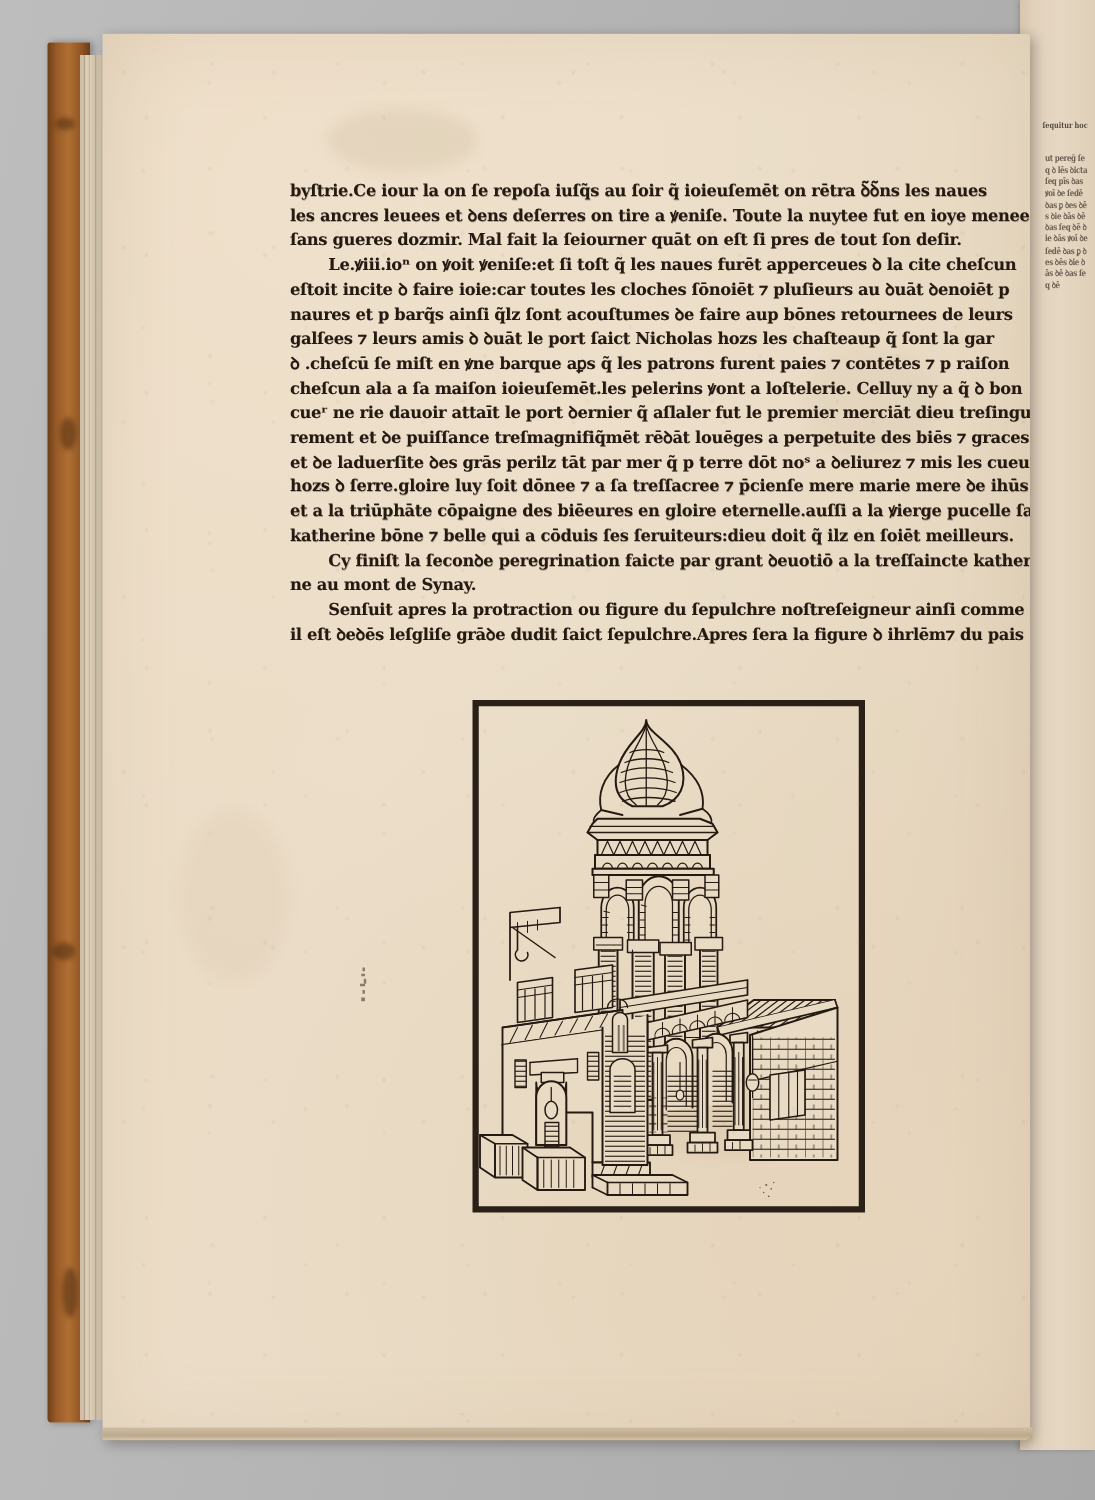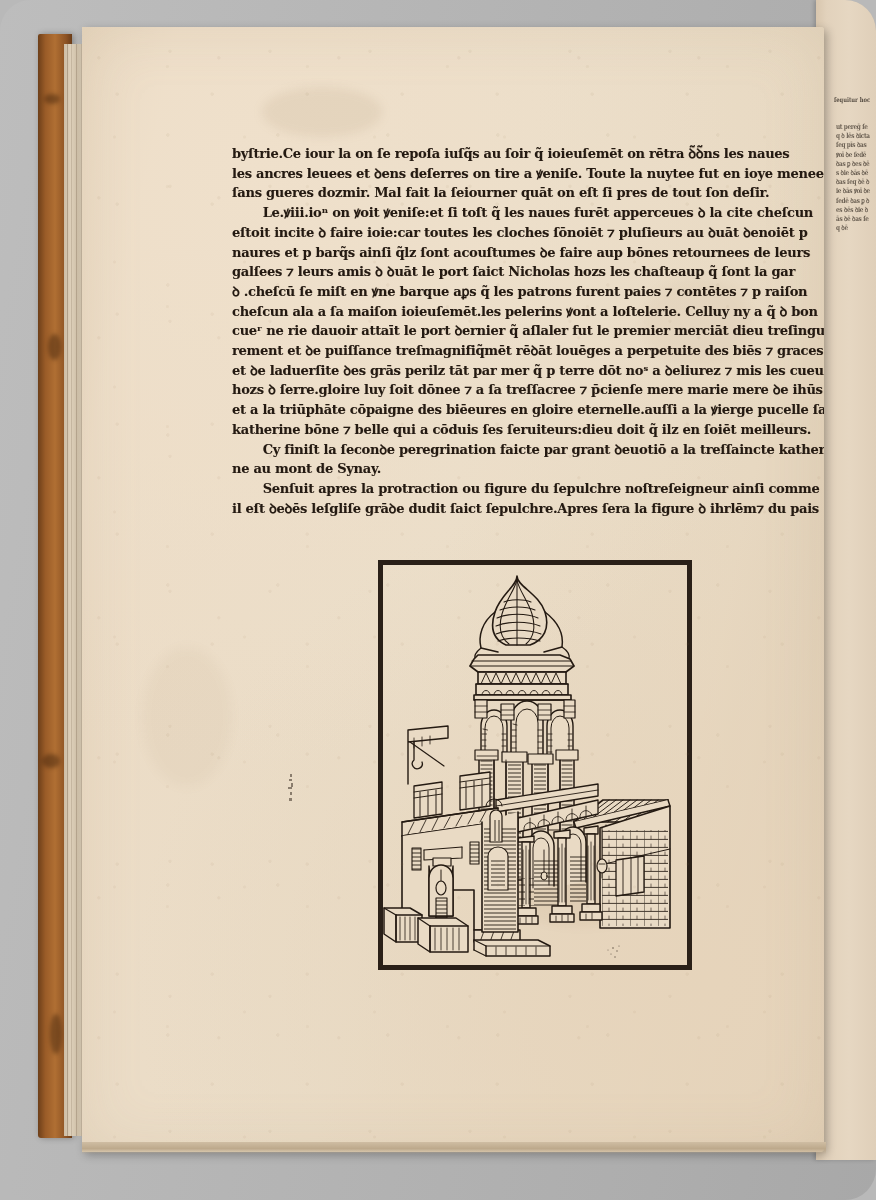--- a/index.html
+++ b/index.html
@@ -13,21 +13,20 @@
     overflow: hidden;
     font-family: "Liberation Serif", serif;
   }
 
   #scene {
     position: relative;
     width: 876px;
     height: 1200px;
     background: linear-gradient(100deg,#bdbdbd 0%, #b6b6b6 35%, #aeaeae 75%, #a8a8a8 100%);
     overflow: hidden;
-    border-radius: 31px;
   }
 
   
   .next-leaf {
     position: absolute;
     left: 816px; top: 0px;
     width: 60px; height: 1160px;
     background: linear-gradient(90deg,#d8c6ae 0%, #e2d2bc 18%, #e6d7c2 55%, #dfcfb9 100%);
     box-shadow: -2px 0 4px rgba(0,0,0,.18);
   }

